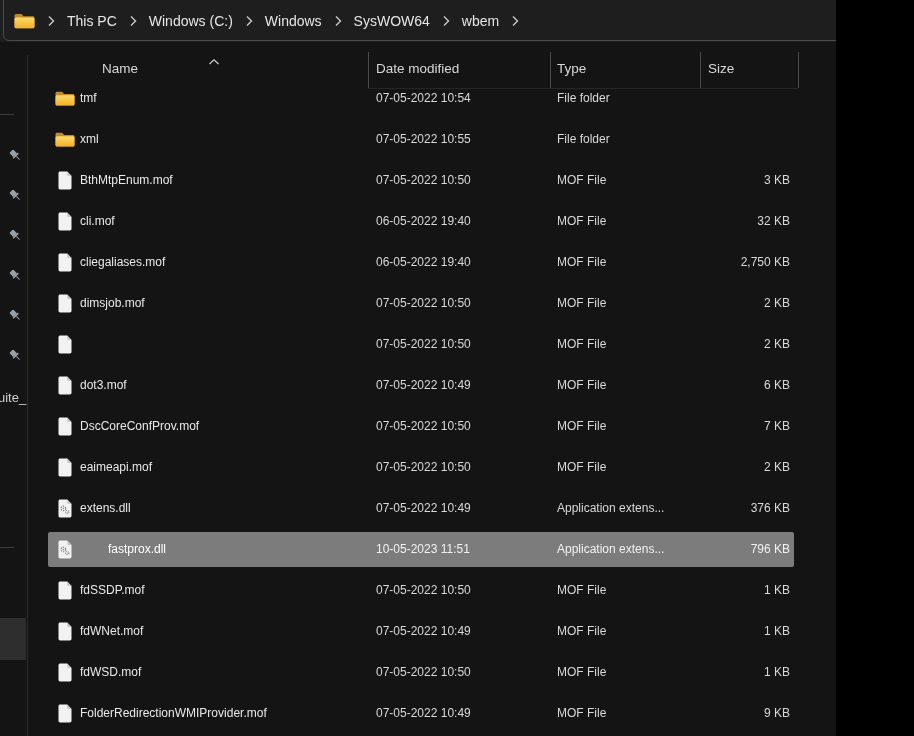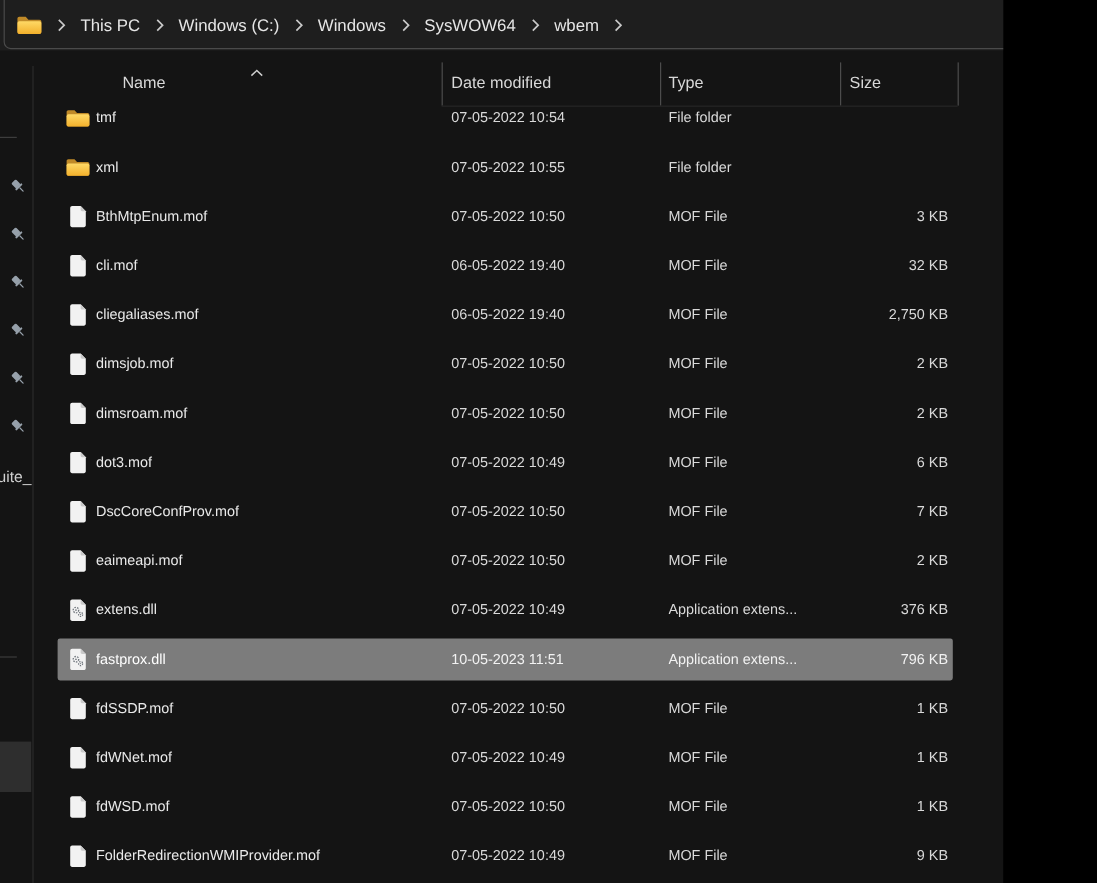--- a/index.html
+++ b/index.html
@@ -43,21 +43,21 @@
   .row{position:relative;height:41px;font-size:12px;}
   .hl{position:absolute;left:20px;top:3px;width:746px;height:35px;border-radius:2px;}
   .row.selected .hl{background:var(--selection-bg);}
   .cicon{position:absolute;left:27px;top:50%;transform:translateY(-50%);
     width:20px;height:20px;display:flex;align-items:center;justify-content:center;}
   .row span.txt{position:absolute;top:0;height:41px;line-height:41px;white-space:nowrap;}
   .cname{left:52px;color:#e9e9e9;}
   .cdate{left:348px;color:#d9d9d9;}
   .ctype{left:529px;width:140px;overflow:hidden;color:#d9d9d9;}
   .csize{right:124px;color:#d9d9d9;}
-  .row.selected .cname{color:#ffffff;}
+  .row.selected .cname{color:#ffffff;margin-left:28px;}
   .row.selected .cdate,.row.selected .ctype,.row.selected .csize{color:#f2f2f2;}
 </style>
 </head>
 <body>
 
 <div class="screen">
 
   <div class="topbar">
     <div class="addr-box"></div>
     <div class="crumbs">
@@ -272,21 +272,20 @@
           <span class="txt csize">2 KB</span>
         </div>
         <div class="row">
           <div class="hl"></div>
           <span class="cicon">
             <svg width="16" height="19" viewBox="0 0 16 19">
               <path d="M1.5 2.2C1.5 1.3 2.2 0.6 3.1 0.6H10.2L14.5 5V16.8C14.5 17.7 13.8 18.4 12.9 18.4H3.1C2.2 18.4 1.5 17.7 1.5 16.8Z" fill="#f2f2f2"></path>
               <path d="M10.2 0.6L14.5 5H11.4C10.7 5 10.2 4.5 10.2 3.8Z" fill="#c9c9c9"></path>
             </svg>
           </span>
-          <span class="txt cname">dimsroam.mof</span>
           <span class="txt cdate">07-05-2022 10:50</span>
           <span class="txt ctype">MOF File</span>
           <span class="txt csize">2 KB</span>
         </div>
         <div class="row">
           <div class="hl"></div>
           <span class="cicon">
             <svg width="16" height="19" viewBox="0 0 16 19">
               <path d="M1.5 2.2C1.5 1.3 2.2 0.6 3.1 0.6H10.2L14.5 5V16.8C14.5 17.7 13.8 18.4 12.9 18.4H3.1C2.2 18.4 1.5 17.7 1.5 16.8Z" fill="#f2f2f2"></path>
               <path d="M10.2 0.6L14.5 5H11.4C10.7 5 10.2 4.5 10.2 3.8Z" fill="#c9c9c9"></path>

